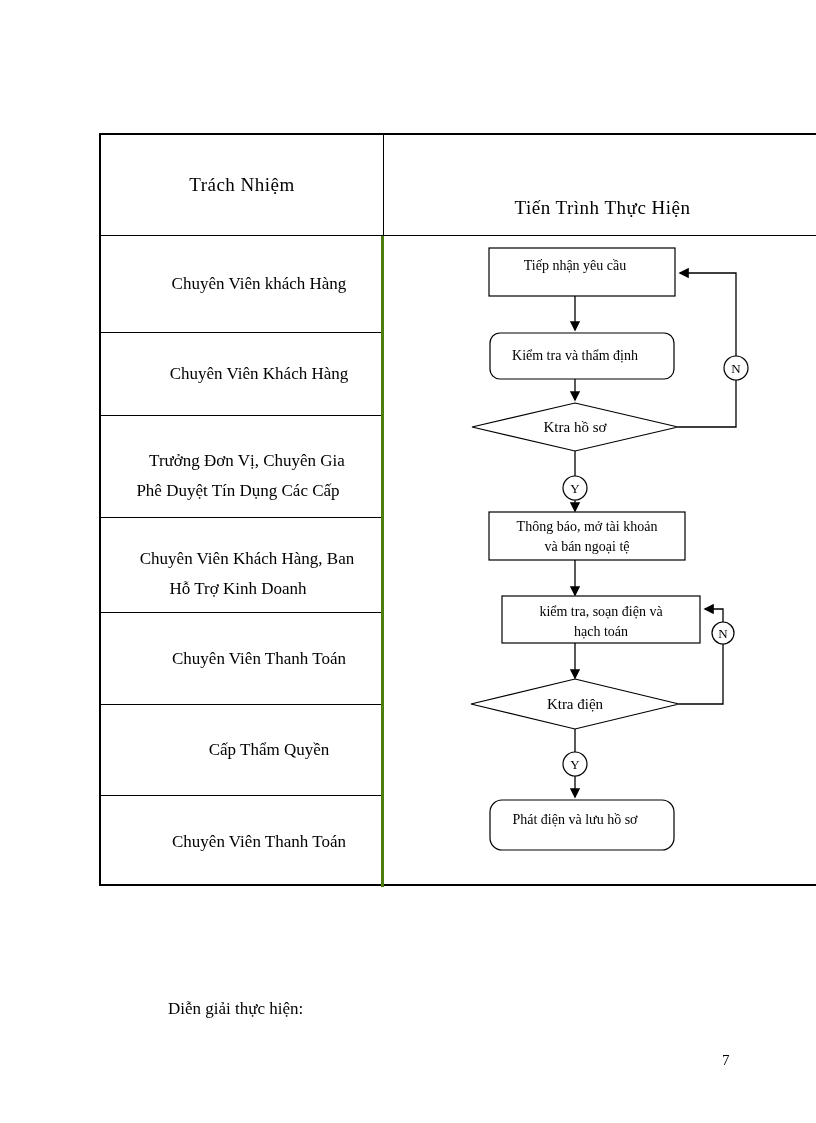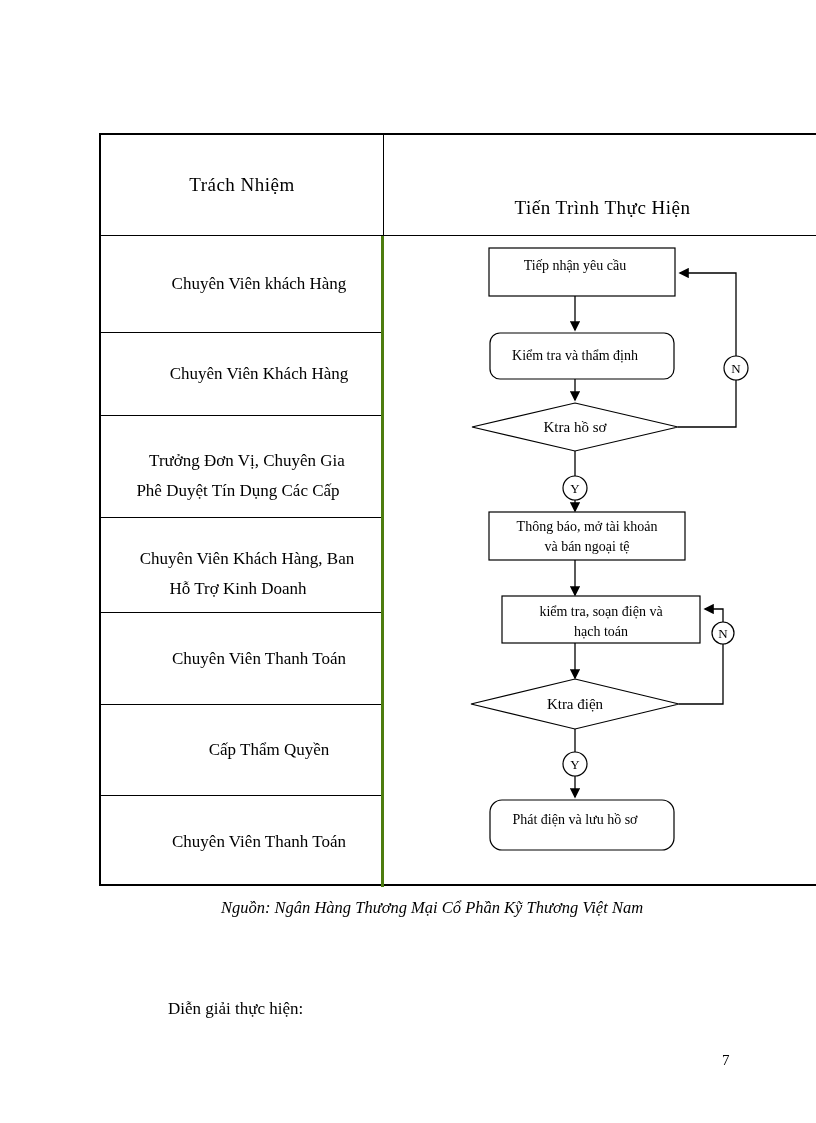--- a/index.html
+++ b/index.html
@@ -162,20 +162,19 @@
           <line class="wire" x1="191" y1="540" x2="191" y2="561" marker-end="url(#ah)"></line>
 
           <rect class="shape" x="106" y="564" width="184" height="50" rx="12" ry="12"></rect>
           <text x="191" y="588">Phát điện và lưu hồ sơ</text>
         </svg>
       </div>
     </div>
   </div>
 
   <div class="caption">
-    <div class="cap1">Nguồn: Ngân Hàng Thương Mại Cổ Phần Kỹ Thương Việt Nam</div>
   </div>
 
   <div class="intro">Diễn giải thực hiện:</div>
 
   <div class="page-number">7</div>
 
 </div>
 
 </body></html>

